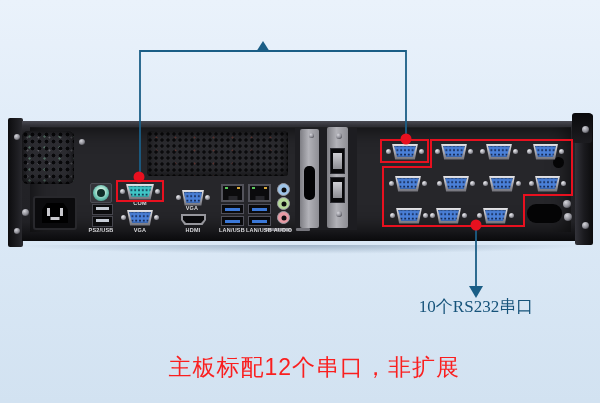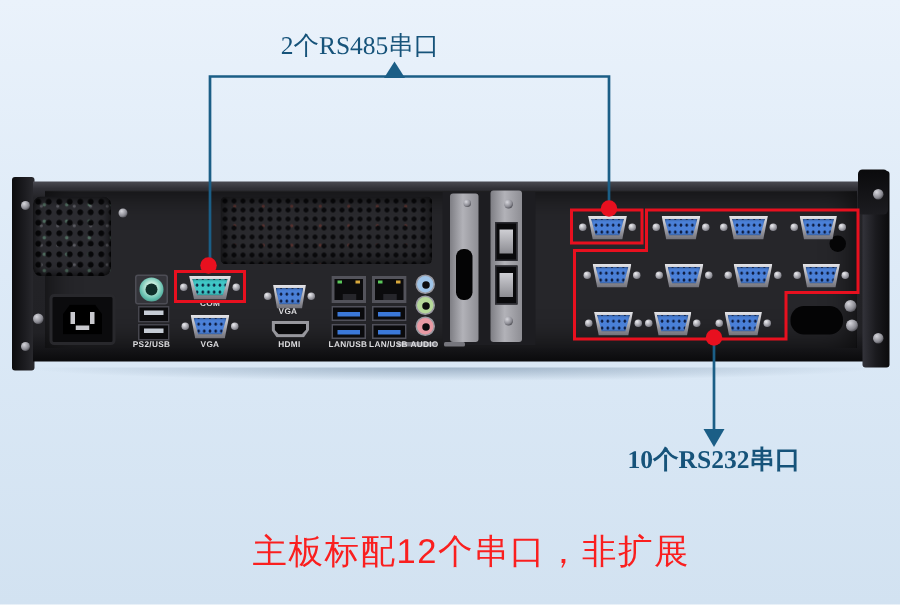--- a/index.html
+++ b/index.html
@@ -315,22 +315,21 @@
     <line class="teal-line" x1="476" y1="227" x2="476" y2="286"></line>
     <polygon class="teal-fill" points="469,286 483,286 476,298"></polygon>
     <rect class="red-line" x="117" y="181" width="46" height="20"></rect>
     <rect class="red-line" x="381" y="140" width="47" height="22"></rect>
     <path class="red-line" d="M431,140 H572 V195 H524 V226 H383 V167 H431 Z"></path>
     <circle class="red-fill" cx="139" cy="177" r="5.5"></circle>
     <circle class="red-fill" cx="406" cy="139" r="5.5"></circle>
     <circle class="red-fill" cx="476" cy="225" r="5.5"></circle>
   </svg>
 
-  <div class="anno-text" style="left:140px;top:22px;width:200px;">2个RS485串口</div>
-  <div class="anno-text" style="left:396px;top:298px;width:160px;font-weight:bold;">10个RS232串口</div>
+  <div class="anno-text" style="left:396px;top:298px;width:160px;">10个RS232串口</div>
   <div class="caption">主板标配12个串口，非扩展</div>
 
 <div class="screw" style="left: 22px; top: 209px; width: 7px; height: 7px;"></div>
     <div class="screw" style="left: 79px; top: 139px; width: 6px; height: 6px;"></div>
     <div class="screw" style="left: 14px; top: 134px; width: 6px; height: 6px;"></div>
     <div class="screw" style="left: 14px; top: 228px; width: 6px; height: 6px;"></div>
     <div class="screw" style="left: 563px; top: 200px; width: 8px; height: 8px;"></div>
     <div class="screw" style="left: 564px; top: 213px; width: 8px; height: 8px;"></div>
     <div class="screw" style="left: 582px; top: 126px; width: 7px; height: 7px;"></div>
     <div class="screw" style="left: 582px; top: 222px; width: 7px; height: 7px;"></div>

